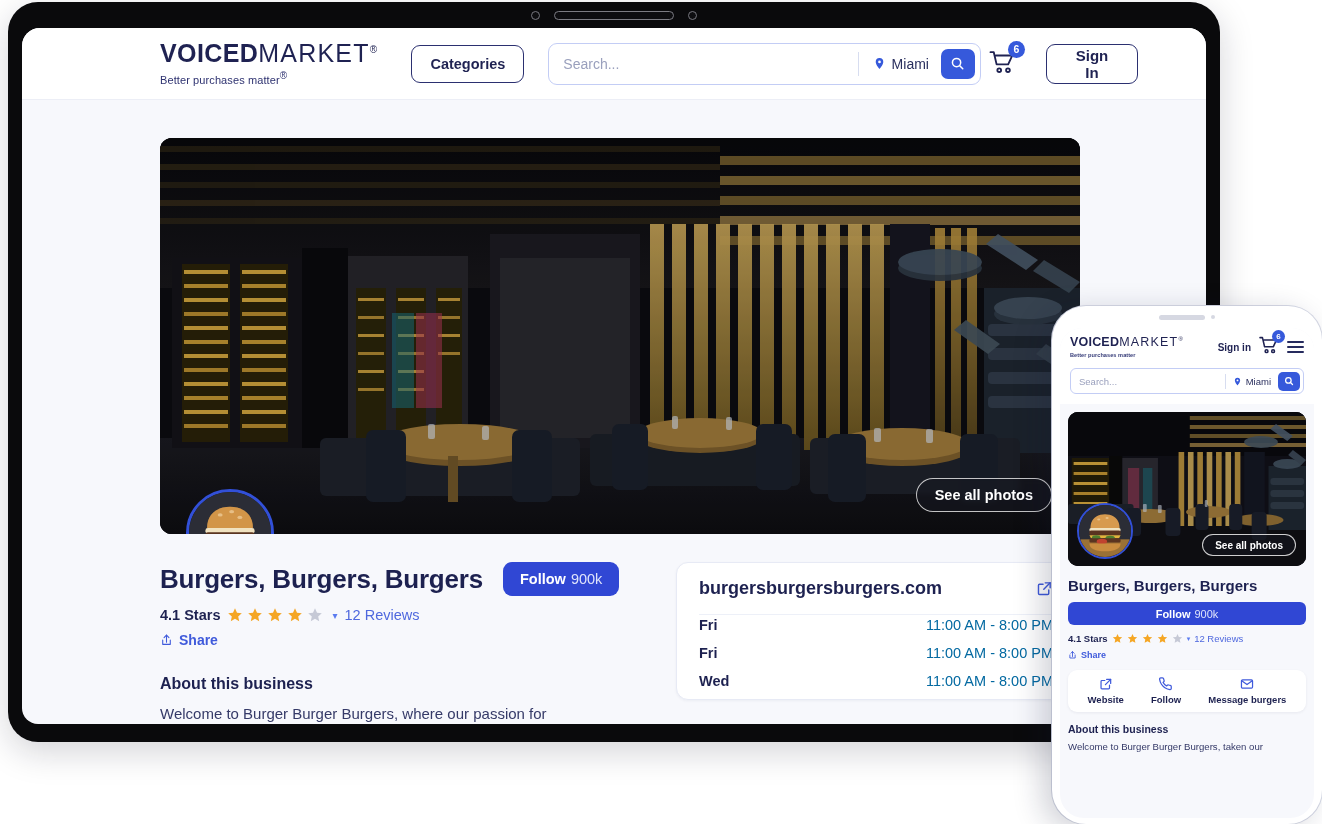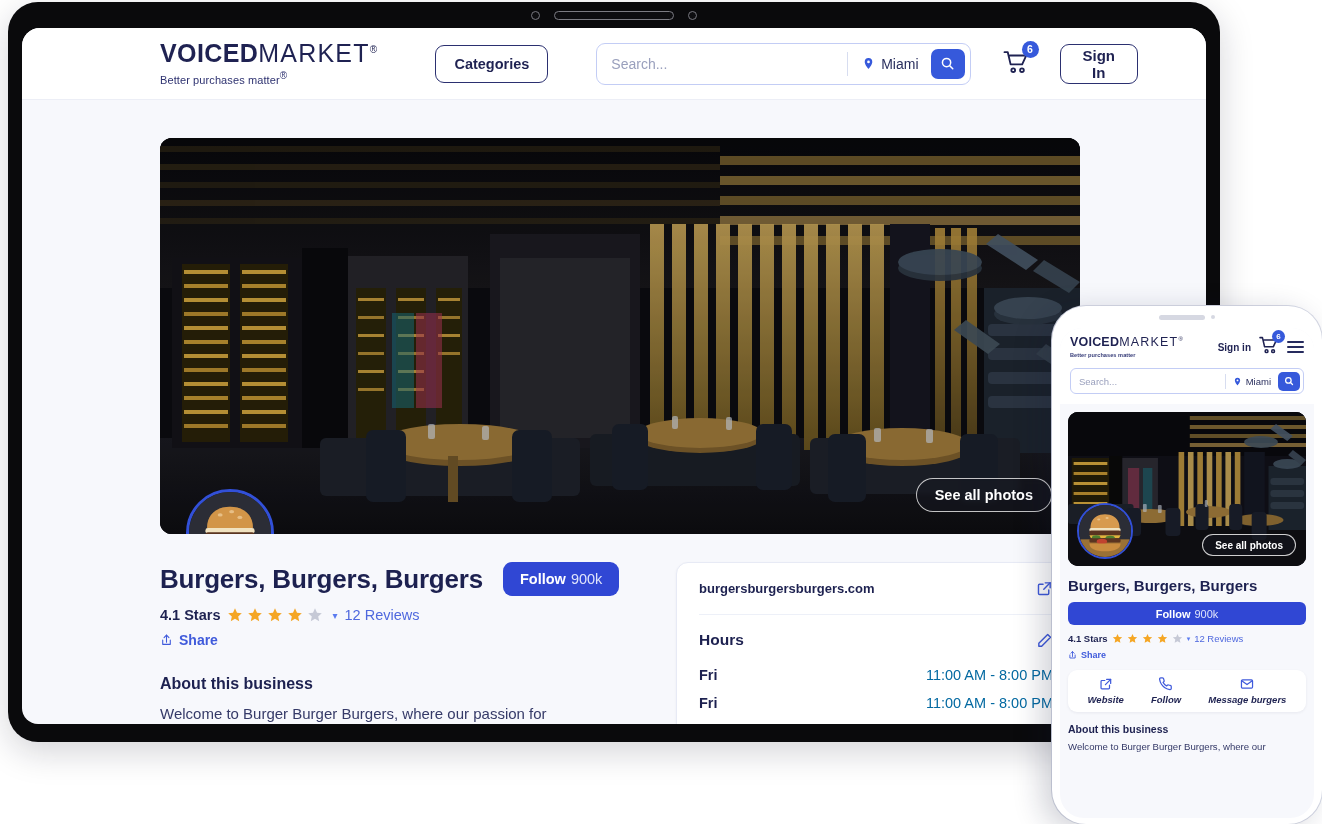--- a/index.html
+++ b/index.html
@@ -42,21 +42,21 @@
     background: #f7f8fc;
     border-radius: 18px 18px 16px 16px;
     overflow: hidden;
   }
 
   
   .site-header {
     height: 72px; background: #ffffff;
     display: flex; align-items: center;
     padding: 0 30px 0 138px;
-    gap: 32px;
+    gap: 8px;
     border-bottom: 1px solid #eceef6;
   }
   .brand { line-height: 1; user-select: none; }
   .brand-row { font-size: 25px; letter-spacing: .4px; color: #1f2252; white-space: nowrap; }
   .brand-bold { font-weight: 800; }
   .brand-light { font-weight: 400; letter-spacing: 1.2px; }
   .brand-reg { font-size: 10px; vertical-align: super; font-weight: 400; }
   .brand-tag { margin-top: 5px; font-size: 11px; color: #2e3270; font-weight: 500; letter-spacing: .1px; }
 
   .btn-categories {
@@ -167,21 +167,21 @@
   .col-right { width: 400px; flex: none; }
   .card {
     background: #fff; border: 1px solid #e7eaf5; border-radius: 12px;
     box-shadow: 0 1px 3px rgba(25,30,70,.05);
     padding: 0 22px;
   }
   .card-row-site {
     height: 52px; display: flex; align-items: center; justify-content: space-between;
     border-bottom: 1px solid #edf0f8;
   }
-  .site-url { font-size: 13px; font-weight: 700; color: #1d2150; }
+  .site-url { font-size: 18px; font-weight: 700; color: #1d2150; }
   .hours-head {
     height: 50px; display: flex; align-items: center; justify-content: space-between;
   }
   .hours-title { font-size: 15.5px; font-weight: 800; color: #1d2150; }
   .hour-row {
     display: flex; justify-content: space-between; align-items: center;
     padding: 2px 0 10px 0;
   }
   .hour-day { font-size: 14.5px; font-weight: 700; color: #1d2150; }
   .hour-time { font-size: 14.5px; color: #0369a1; white-space: nowrap; }
@@ -265,21 +265,20 @@
   .ph-chev { font-size: 7px; color: #5b7bf0; }
   .ph-reviews { font-size: 9.5px; color: #4f68de; cursor: pointer; }
   .ph-share { display: flex; align-items: center; gap: 4px; margin-top: 6px; cursor: pointer; }
   .ph-share-txt { font-size: 9px; color: #3f5adb; font-weight: 600; }
 
   .ph-actions {
     margin-top: 10px; background: #fff; border-radius: 9px;
     box-shadow: 0 1px 3px rgba(25,30,70,.07);
     height: 42px; display: flex; align-items: center; justify-content: space-around;
     padding: 0 6px;
-    font-style: italic;
   }
   .ph-act { display: flex; flex-direction: column; align-items: center; gap: 3px; cursor: pointer; }
   .ph-act-label { font-size: 9.5px; font-weight: 700; color: #1d2150; white-space: nowrap; }
 
   .ph-about-h { margin-top: 11px; font-size: 10.5px; font-weight: 800; color: #1d2150; }
   .ph-about-p { margin-top: 5px; font-size: 9.6px; line-height: 14px; color: #353a68; }
 </style>
 </head>
 <body>
 
@@ -584,28 +583,20 @@
                 <span class="site-url">burgersburgersburgers.com</span>
                 <svg width="17" height="17" viewBox="0 0 24 24">
                     <g fill="none" stroke="#3f5adb" stroke-width="2" stroke-linecap="round" stroke-linejoin="round">
                       <path d="M13 4h7v7"></path>
                       <path d="M20 4l-9 9"></path>
                       <path d="M18 14v5a1.5 1.5 0 0 1-1.5 1.5H5A1.5 1.5 0 0 1 3.5 19V7.5A1.5 1.5 0 0 1 5 6h5"></path>
                     </g>
                   </svg>
               </div>
 
-              <div class="hours-head">
-                <span class="hours-title">Hours</span>
-                <svg width="17" height="17" viewBox="0 0 24 24">
-                    <g fill="none" stroke="#3f5adb" stroke-width="2" stroke-linecap="round" stroke-linejoin="round">
-                      <path d="M16.5 3.5l4 4L8 20H4v-4z"></path>
-                    </g>
-                  </svg>
-              </div>
 
               <div class="hour-row">
                 <span class="hour-day">Fri</span>
                 <span class="hour-time">11:00 AM - 8:00 PM</span>
               </div>
               <div class="hour-row">
                 <span class="hour-day">Fri</span>
                 <span class="hour-time">11:00 AM - 8:00 PM</span>
               </div>
               <div class="hour-row">
@@ -824,18 +815,18 @@
                 <g fill="none" stroke="#3f5adb" stroke-width="2.1" stroke-linecap="round" stroke-linejoin="round">
                   <rect x="2.5" y="5" width="19" height="14" rx="2"></rect>
                   <path d="M3 6.5l9 6.5 9-6.5"></path>
                 </g>
               </svg>
             <span class="ph-act-label">Message burgers</span>
           </div>
         </div>
 
         <div class="ph-about-h">About this business</div>
-        <div class="ph-about-p">Welcome to Burger Burger Burgers, where our</div>
+        <div class="ph-about-p">Welcome to Burger Burger Burgers, taken our</div>
       </div>
     </div>
   </div>
 
 </div>
 
 </body></html>

